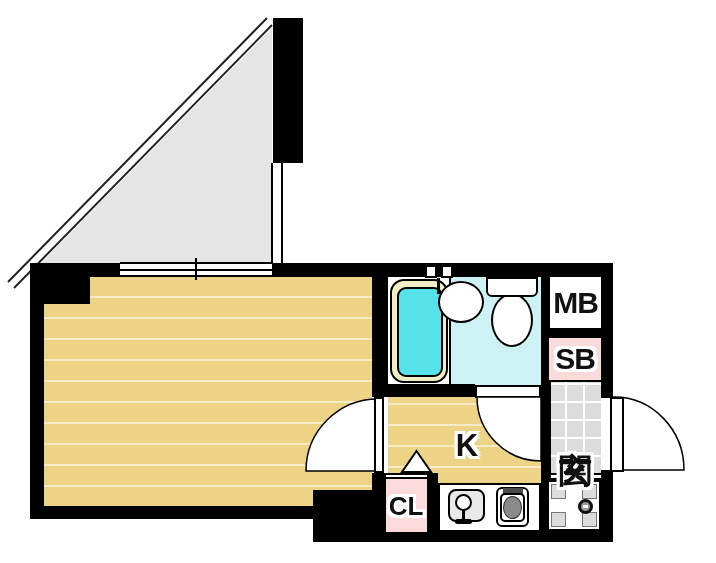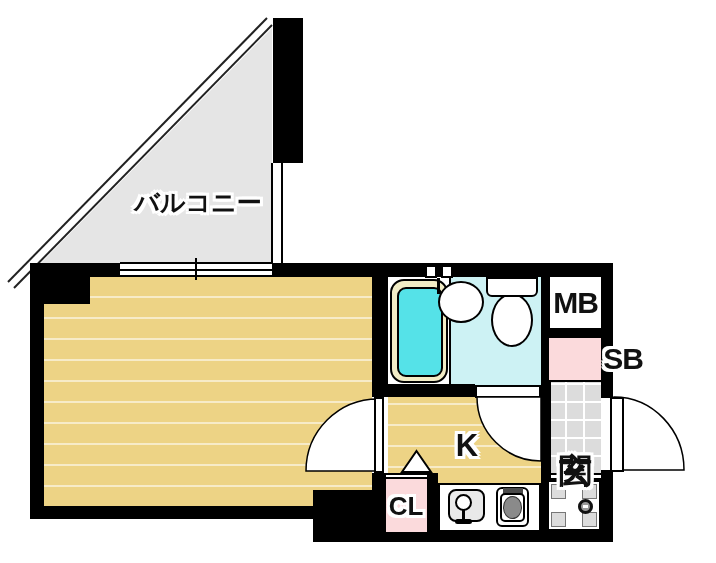--- a/index.html
+++ b/index.html
@@ -112,20 +112,19 @@
   <div class="whitebox" style="left:546px;top:479px;width:56px;height:53px;border:3px solid #000;">
     <div style="position:absolute;left:2px;top:2px;width:13px;height:13px;background:#DCDCDC;border:1px solid #777;"></div>
     <div style="position:absolute;right:2px;top:2px;width:13px;height:13px;background:#DCDCDC;border:1px solid #777;"></div>
     <div style="position:absolute;left:2px;bottom:2px;width:13px;height:13px;background:#DCDCDC;border:1px solid #777;"></div>
     <div style="position:absolute;right:2px;bottom:2px;width:13px;height:13px;background:#DCDCDC;border:1px solid #777;"></div>
     <div style="position:absolute;right:6px;top:17px;width:15px;height:15px;border:3px solid #111;border-radius:50%;background:#999;box-sizing:border-box;">
       <div style="position:absolute;left:2px;top:3px;width:5px;height:3px;background:#fff;"></div>
     </div>
   </div>
 
-  <div class="lbl" style="left:118px;top:188px;width:160px;height:28px;font-size:25px;">バルコニー</div>
   <div class="lbl" style="left:550px;top:286px;width:51px;height:34px;font-size:30px;letter-spacing:-1px;">MB</div>
-  <div class="lbl" style="left:549px;top:342px;width:52px;height:34px;font-size:30px;letter-spacing:-1px;margin-left:48px;">SB</div>
+  <div class="lbl" style="left:549px;top:342px;width:52px;height:34px;font-size:30px;letter-spacing:-1px;">SB</div>
   <div class="lbl vtext" style="left:556px;top:388px;width:40px;height:82px;font-size:33px;">玄関</div>
   <div class="lbl" style="left:450px;top:427px;width:34px;height:36px;font-size:31px;">K</div>
   <div class="lbl" style="left:383px;top:491px;width:46px;height:30px;font-size:26px;">CL</div>
 
 </div>
 
 </body></html>

